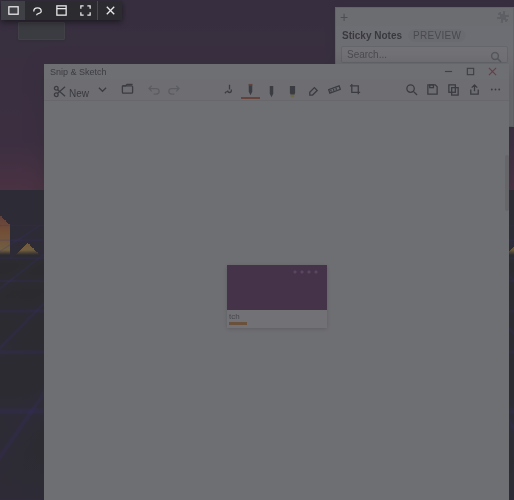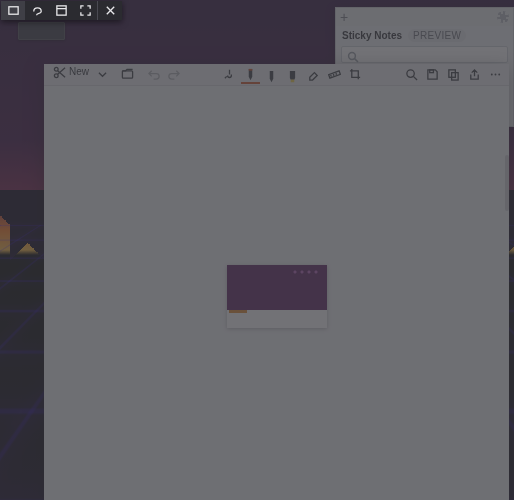--- a/index.html
+++ b/index.html
@@ -93,21 +93,21 @@
   .ssw .titlebar .spacer{flex:1;}
   .ssw .titlebar .wbtn{width:22px;height:15px;display:flex;align-items:center;justify-content:center;}
   .ssw .titlebar .wbtn svg{width:9px;height:9px;stroke:#4c5056;fill:none;stroke-width:1.3;}
   .ssw .titlebar .wbtn.close svg{stroke:#c6484e;}
 
   .ssw .toolbar{
     height:22px;background:#edeef1;border-bottom:1px solid #d6d8dc;
     display:flex;align-items:center;padding:0 4px;gap:2px;
   }
   .ssw .toolbar .grp-left{display:flex;align-items:center;gap:0;}
-  .ssw .toolbar .new-btn{display:flex;align-items:flex-start;height:18px;padding:0 4px;}
+  .ssw .toolbar .new-btn{display:flex;align-items:flex-end;height:18px;padding:0 4px;}
   .ssw .toolbar .new-btn .ic{margin-right:3px;}
   .ssw .toolbar .new-btn .lbl{font-size:10px;color:#2f3237;}
   .ssw .toolbar .ic{width:14px;height:14px;display:flex;align-items:center;justify-content:center;}
   .ssw .toolbar .ic svg{width:13px;height:13px;stroke:#3a3d42;fill:none;stroke-width:1.4;}
   .ssw .toolbar .chev .ic svg{width:9px;height:9px;}
   .ssw .toolbar .btn{width:19px;height:18px;display:flex;align-items:center;justify-content:center;}
   .ssw .toolbar .btn.disabled svg{opacity:.35;}
   .ssw .toolbar .flex{flex:1;}
   .ssw .toolbar .center{display:flex;align-items:center;gap:2px;}
   .ssw .toolbar .pen{width:19px;height:18px;display:flex;align-items:flex-end;justify-content:center;position:relative;}
@@ -147,30 +147,51 @@
 <div class="sticky">
   <div class="bar">
     <span class="plus">+</span>
     <span class="gear"></span>
   </div>
   <div class="title">
     <span class="t">Sticky Notes</span>
     <span class="badge">PREVIEW</span>
   </div>
   <div class="search">
+    <input placeholder="Search..." style="">
     <span class="mag">
       <svg viewBox="0 0 12 12">
           <circle cx="5" cy="5" r="3.4"></circle>
           <line x1="7.6" y1="7.6" x2="11" y2="11"></line>
         </svg>
     </span>
   </div>
 </div>
 
 <div class="ssw">
+  <div class="titlebar">
+    <span class="t">Snip &amp; Sketch</span>
+    <span class="spacer"></span>
+    <span class="wbtn">
+        <svg viewBox="0 0 10 10">
+          <line x1="1" y1="5" x2="9" y2="5"></line>
+        </svg>
+      </span>
+    <span class="wbtn">
+        <svg viewBox="0 0 10 10">
+          <rect x="1.5" y="1.5" width="7" height="7"></rect>
+        </svg>
+      </span>
+    <span class="wbtn close">
+        <svg viewBox="0 0 10 10">
+          <line x1="1" y1="1" x2="9" y2="9"></line>
+          <line x1="9" y1="1" x2="1" y2="9"></line>
+        </svg>
+      </span>
+  </div>
 
   <div class="toolbar">
     <div class="grp-left">
       <div class="new-btn">
         <span class="ic">
           <svg viewBox="0 0 14 14">
               <circle cx="3.5" cy="10.5" r="2"></circle>
               <circle cx="3.5" cy="3.5" r="2"></circle>
               <line x1="5" y1="5" x2="13" y2="12"></line>
               <line x1="5" y1="9" x2="13" y2="2"></line>
@@ -305,20 +326,21 @@
             </svg>
           </span>
       </div>
     </div>
   </div>
 
   <div class="canvas">
     <div class="inner">
       <div class="snip-art">
         <div class="purple"></div>
+        <div class="txt">tch</div>
         <div class="bar"></div>
       </div>
     </div>
   </div>
   <div class="scroll-track">
     <div class="scroll-thumb"></div>
   </div>
 </div>
 
 <div class="dim-overlay"></div>

